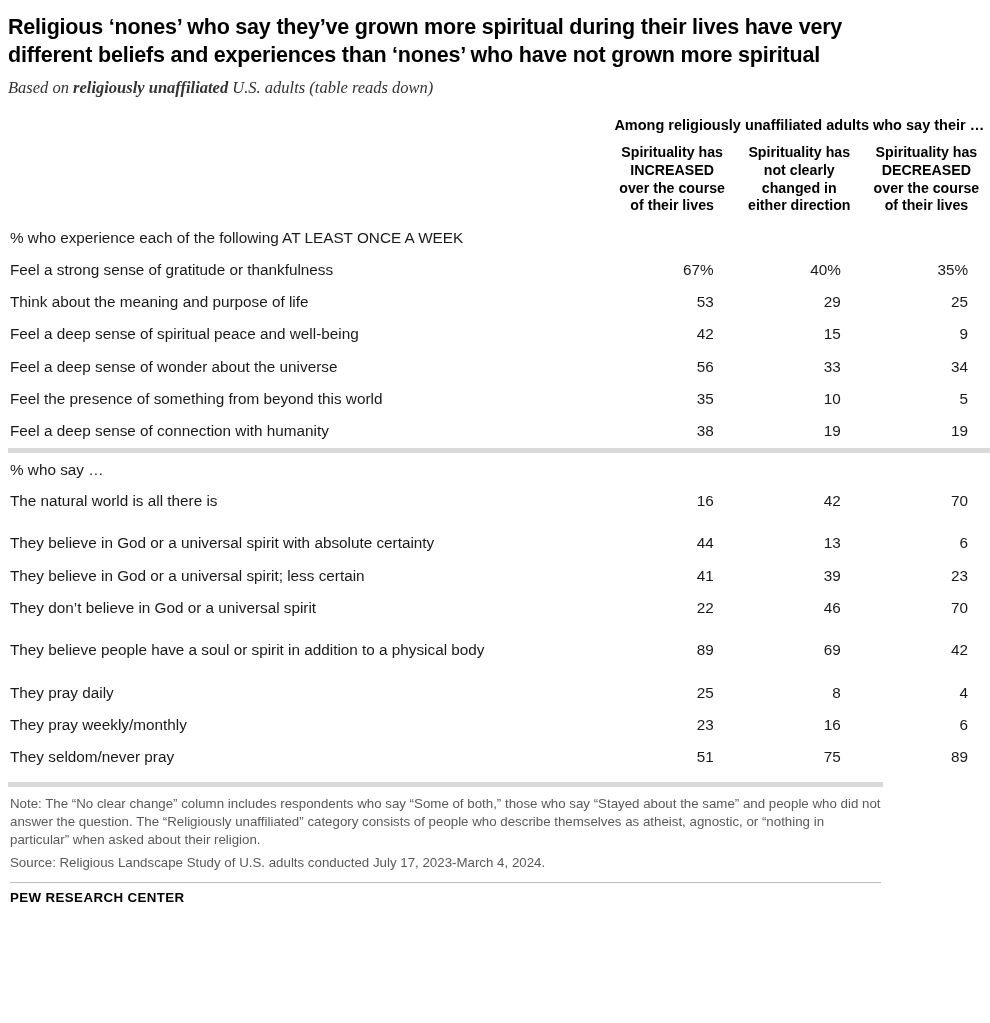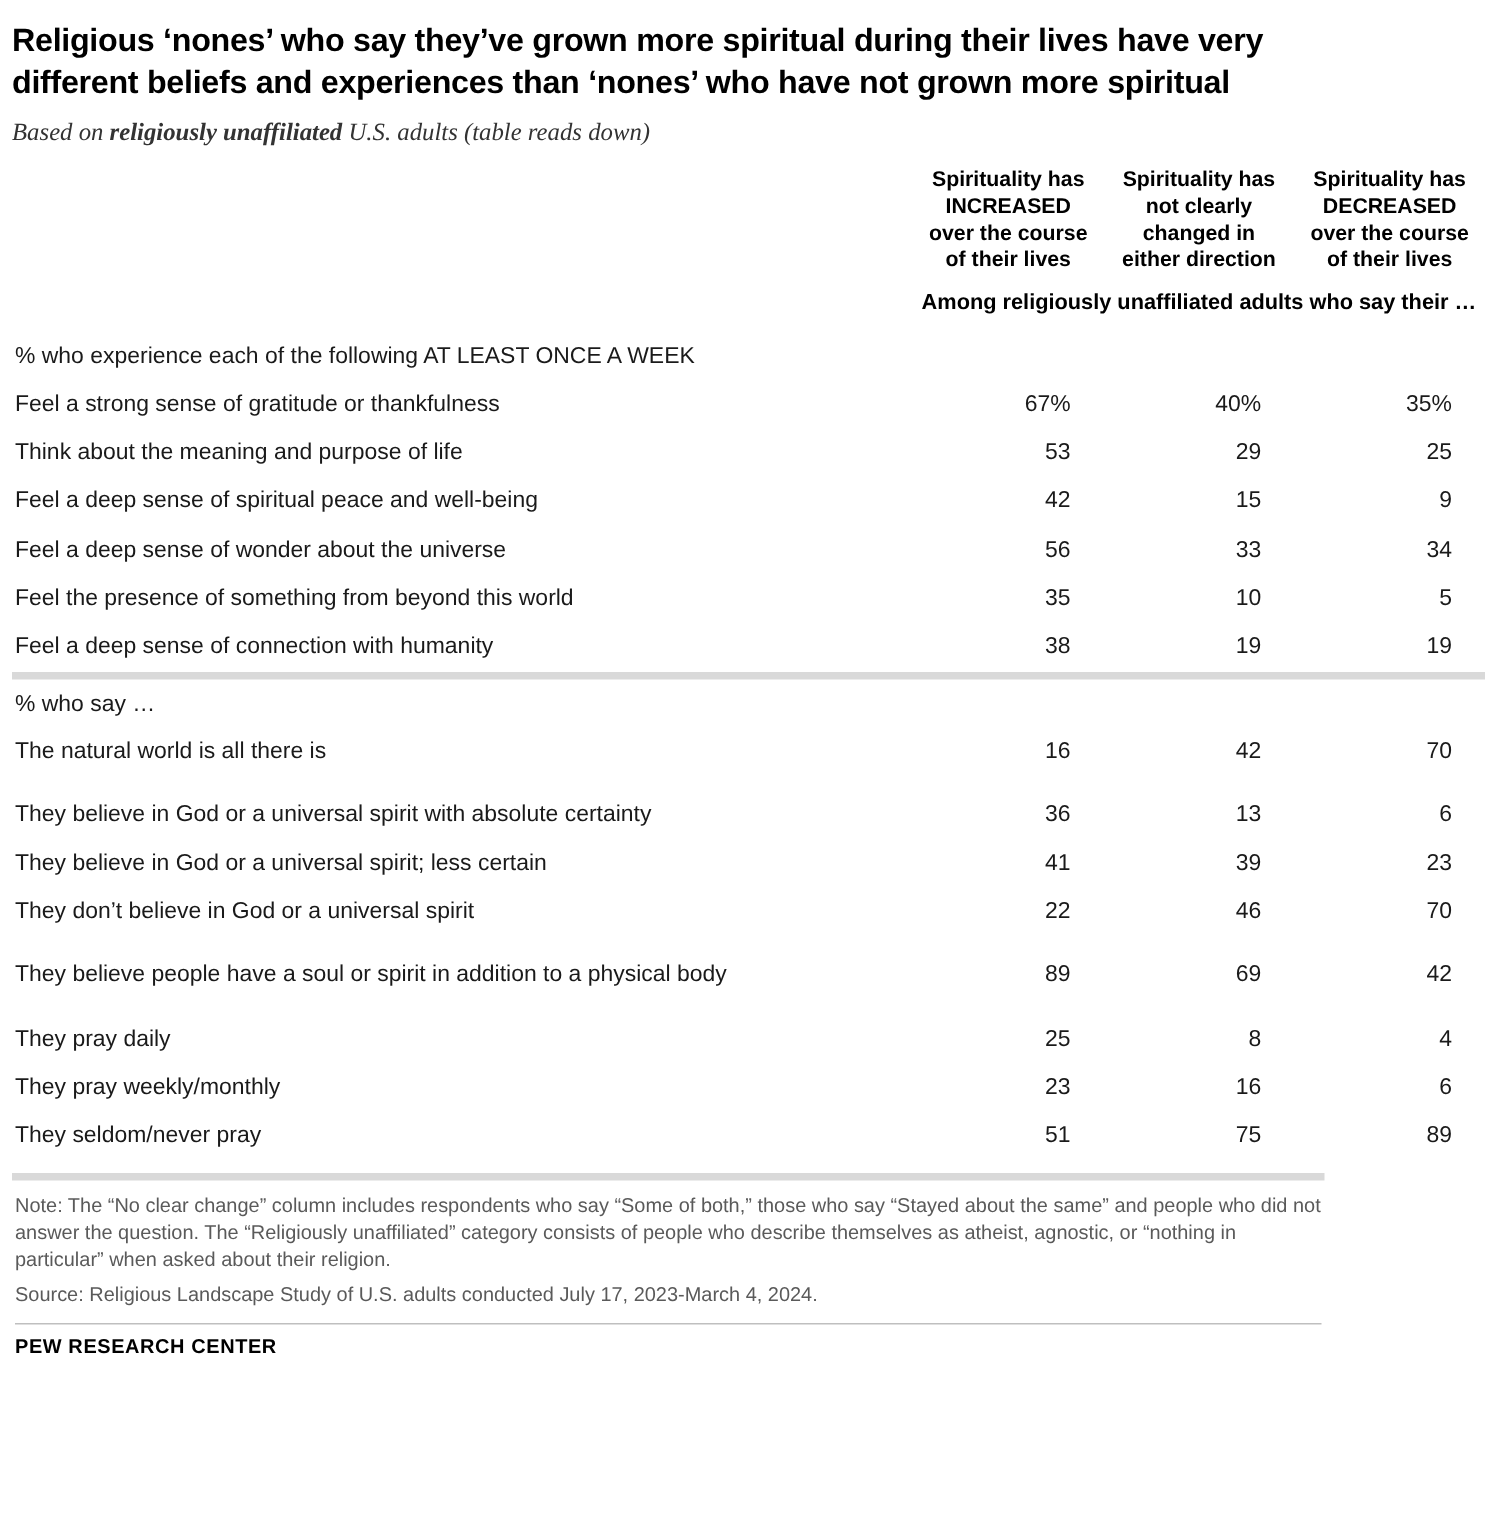--- a/index.html
+++ b/index.html
@@ -154,27 +154,27 @@
   <table class="data">
     <colgroup>
       <col class="c-label">
       <col class="c-num">
       <col class="c-num">
       <col class="c-num">
     </colgroup>
     <thead>
       <tr>
         <th class="blank"></th>
+        <th class="spanhead" colspan="3">Among religiously unaffiliated adults who say their …</th>
+      </tr>
+      <tr>
+        <th class="blank"></th>
         <th class="colhead">Spirituality has INCREASED over the course of their lives</th>
         <th class="colhead">Spirituality has not clearly changed in either direction</th>
         <th class="colhead">Spirituality has DECREASED over the course of their lives</th>
-      </tr>
-      <tr>
-        <th class="blank"></th>
-        <th class="spanhead" colspan="3">Among religiously unaffiliated adults who say their …</th>
       </tr>
     </thead>
     <tbody>
       <tr class="section">
         <td class="rowlabel" colspan="4">% who experience each of the following AT LEAST ONCE A WEEK</td>
       </tr>
 
       <tr>
         <td class="rowlabel">Feel a strong sense of gratitude or thankfulness</td>
         <td class="num">67%</td>
@@ -228,21 +228,21 @@
         <td class="num">42</td>
         <td class="num">70</td>
       </tr>
 
       <tr class="gap-row">
           <td colspan="4"></td>
         </tr>
 
       <tr>
         <td class="rowlabel">They believe in God or a universal spirit with absolute certainty</td>
-        <td class="num">36</td>
+        <td class="num">44</td>
         <td class="num">13</td>
         <td class="num">6</td>
       </tr>
       <tr>
         <td class="rowlabel">They believe in God or a universal spirit; less certain</td>
         <td class="num">41</td>
         <td class="num">39</td>
         <td class="num">23</td>
       </tr>
       <tr>

